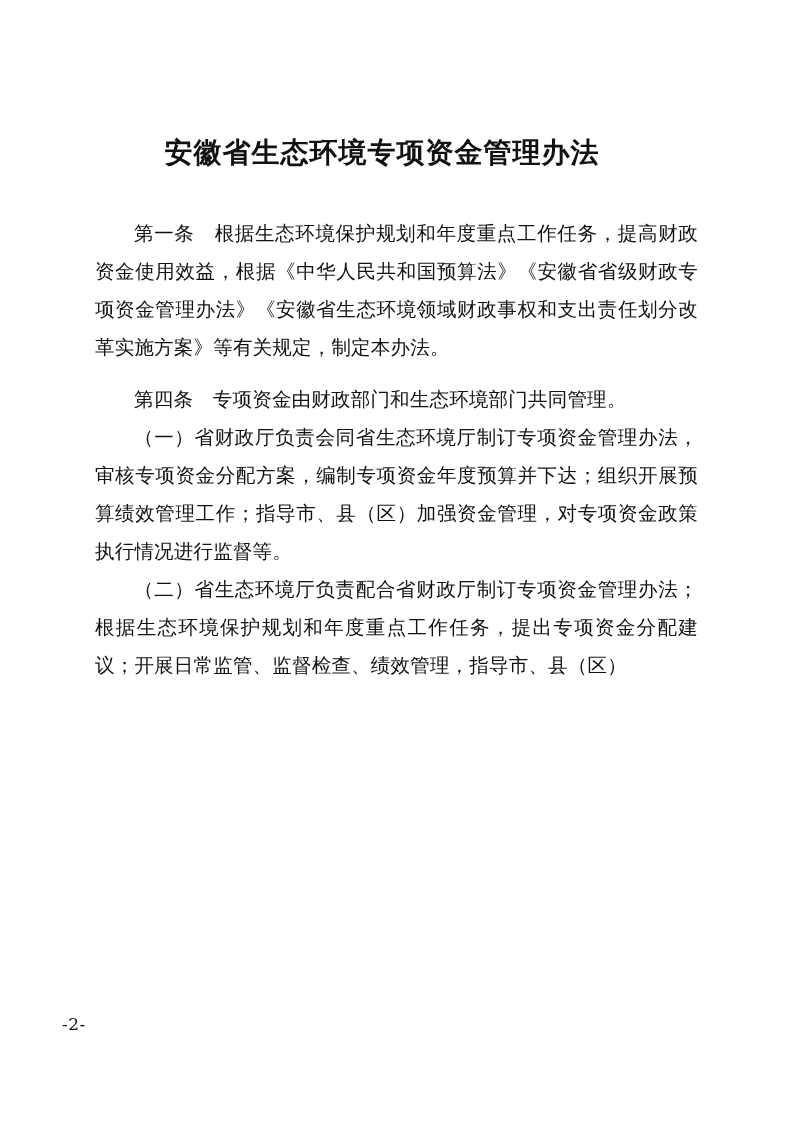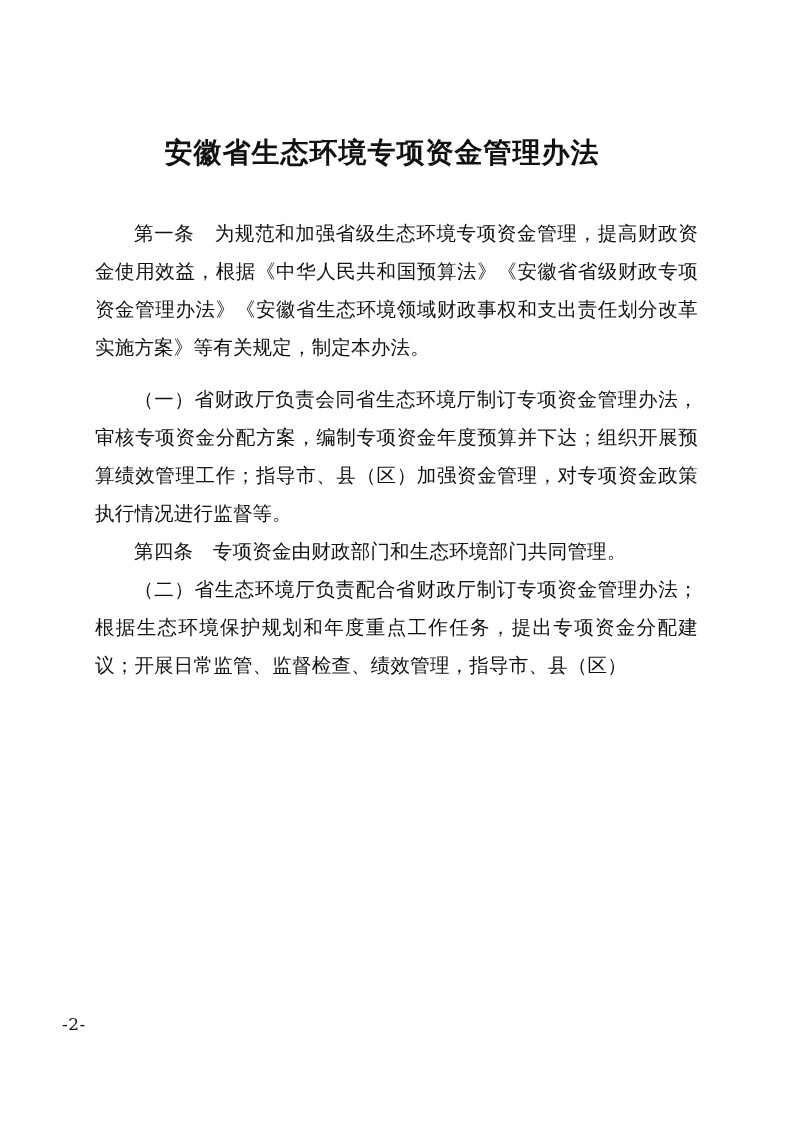--- a/index.html
+++ b/index.html
@@ -78,34 +78,34 @@
 <body>
 
 <div class="page">
 
   <h1 class="doc-title">安徽省生态环境专项资金管理办法</h1>
 
   <div class="body-block">
 
 
     <p class="para">
-      <span class="lead">第一条</span><span>　为规范和加强省级生态环境专项资金管理，提高财政资金使用效益，根据《中华人民共和国预算法》《安徽省省级财政专项资金管理办法》《安徽省生态环境领域财政事权和支出责任划分改革实施方案》等有关规定，制定本办法。</span>
+      <span class="lead">第一条</span><span>　根据生态环境保护规划和年度重点工作任务，提高财政资金使用效益，根据《中华人民共和国预算法》《安徽省省级财政专项资金管理办法》《安徽省生态环境领域财政事权和支出责任划分改革实施方案》等有关规定，制定本办法。</span>
     </p>
 
 
 
     <div class="spacer-md"></div>
 
 
     <p class="para">
-      <span>（一）省财政厅负责会同省生态环境厅制订专项资金管理办法，审核专项资金分配方案，编制专项资金年度预算并下达；组织开展预算绩效管理工作；指导市、县（区）加强资金管理，对专项资金政策执行情况进行监督等。</span>
+      <span class="lead">第四条</span><span>　专项资金由财政部门和生态环境部门共同管理。</span>
     </p>
 
     <p class="para">
-      <span class="lead">第四条</span><span>　专项资金由财政部门和生态环境部门共同管理。</span>
+      <span>（一）省财政厅负责会同省生态环境厅制订专项资金管理办法，审核专项资金分配方案，编制专项资金年度预算并下达；组织开展预算绩效管理工作；指导市、县（区）加强资金管理，对专项资金政策执行情况进行监督等。</span>
     </p>
 
     <p class="para">
       <span>（二）省生态环境厅负责配合省财政厅制订专项资金管理办法；根据生态环境保护规划和年度重点工作任务，提出专项资金分配建议；开展日常监管、监督检查、绩效管理，指导市、县（区）</span>
     </p>
 
   </div>
 
   <div class="page-number">-2-</div>
 

